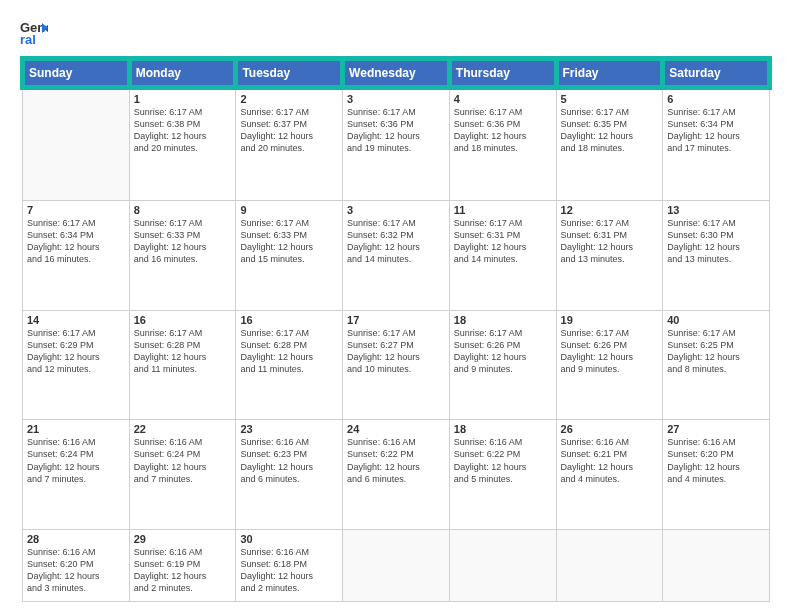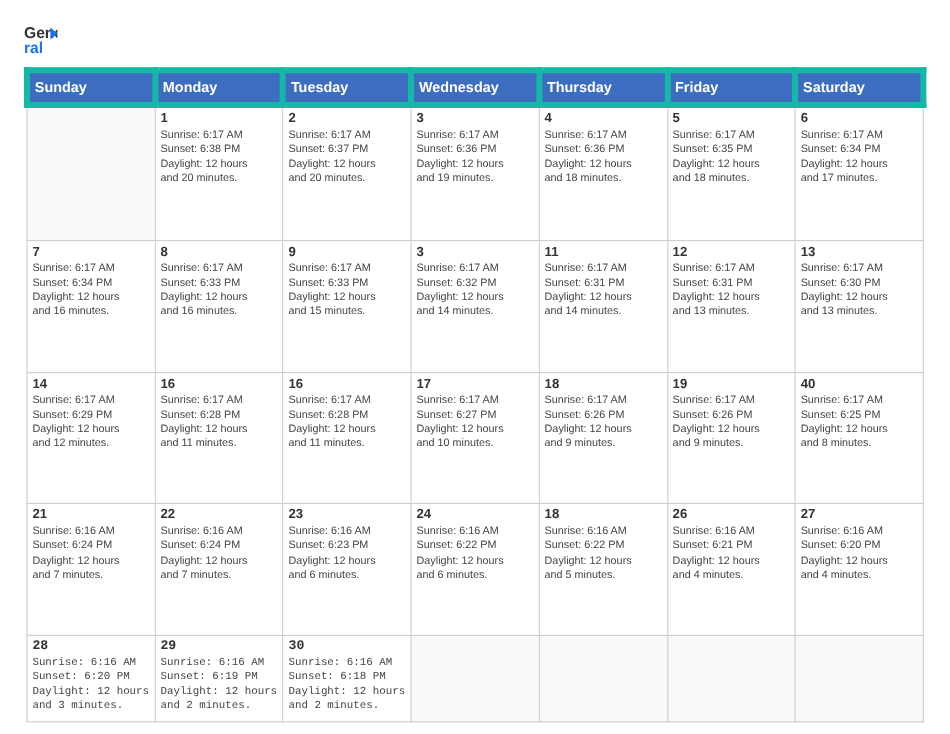--- a/index.html
+++ b/index.html
@@ -87,21 +87,20 @@
       display: block;
       margin-bottom: 1px;
     }
     .day-info {
       font-size: 9px;
       color: #444;
       line-height: 1.35;
     }
     .last-row td {
       height: 72px;
-      font-family: Liberation Mono, monospace;
     }
   </style>
 </head>
 <body>
 
 <div class="page">
   <div class="header">
     <div class="logo">
       <svg class="logo-icon" viewBox="0 0 28 28" xmlns="http://www.w3.org/2000/svg">
         <text x="0" y="14" font-size="13" font-weight="bold" fill="#333">Gene</text>

